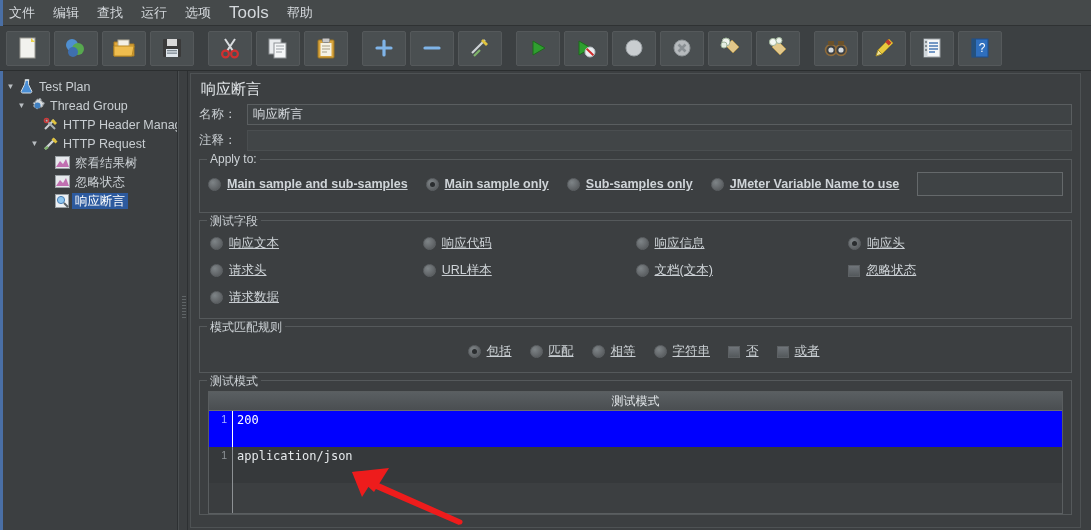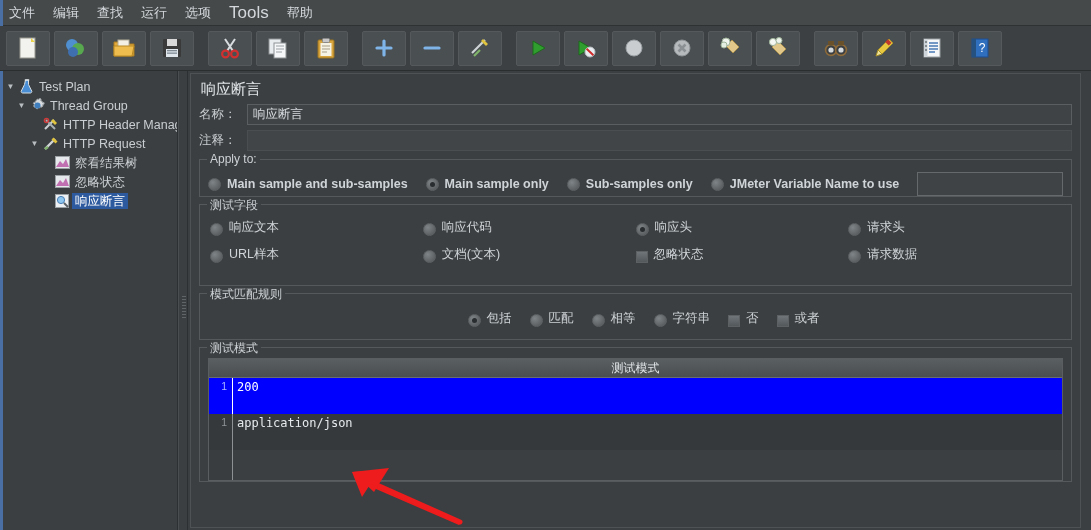--- a/index.html
+++ b/index.html
@@ -104,21 +104,21 @@
   .group {
     position: relative; margin: 7px 8px 0 8px;
     border: 1px solid #55595b; padding: 10px 8px 8px 8px;
   }
   .group > .gtitle {
     position: absolute; top: -8px; left: 7px; padding: 0 3px;
     background: #3c3f41; font-size: 12px; color: #cdd2d6; white-space: nowrap;
   }
 
   
-  .opt { display: flex; align-items: flex-end; cursor: default; white-space: nowrap; }
+  .opt { display: flex; align-items: center; cursor: default; white-space: nowrap; text-decoration: underline; }
   .radio {
     width: 13px; height: 13px; border-radius: 50%; flex: none;
     background: radial-gradient(circle at 35% 32%, #7e8487 0%, #65696c 55%, #4f5355 100%);
     border: 1px solid #5d6164; margin-right: 6px; position: relative;
   }
   .radio.on::after {
     content: ""; position: absolute; left: 3px; top: 3px;
     width: 5px; height: 5px; border-radius: 50%; background: #2a2d2f;
   }
   .checkbox {
@@ -440,21 +440,21 @@
       <div class="fieldrow">
         <span class="flabel">名称：</span>
         <div class="txtinput">响应断言</div>
       </div>
 
       <div class="fieldrow" style="margin-top:3px;">
         <span class="flabel">注释：</span>
         <div class="txtinput flat"></div>
       </div>
 
-      <div class="group" style="padding:12px 8px 0 8px;">
+      <div class="group" style="padding:12px 8px 16px 8px;">
         <span class="gtitle">Apply to:</span>
         <div class="applyrow">
           <div class="opt">
             <span class="radio"></span>
             <span class="olabel bold">Main sample and sub-samples</span>
           </div>
           <div class="opt">
             <span class="radio on"></span>
             <span class="olabel bold">Main sample only</span>
           </div>
@@ -474,20 +474,24 @@
         <span class="gtitle">测试字段</span>
         <div class="tf-grid">
 
           <div class="opt">
             <span class="radio"></span>
             <span class="olabel">响应文本</span>
           </div>
           <div class="opt">
             <span class="radio"></span>
             <span class="olabel">响应代码</span>
+          </div>
+          <div class="opt">
+            <span class="radio"></span>
+            <span class="olabel">响应信息</span>
           </div>
           <div class="opt">
             <span class="radio on"></span>
             <span class="olabel">响应头</span>
           </div>
 
           <div class="opt">
             <span class="radio"></span>
             <span class="olabel">请求头</span>
           </div>

